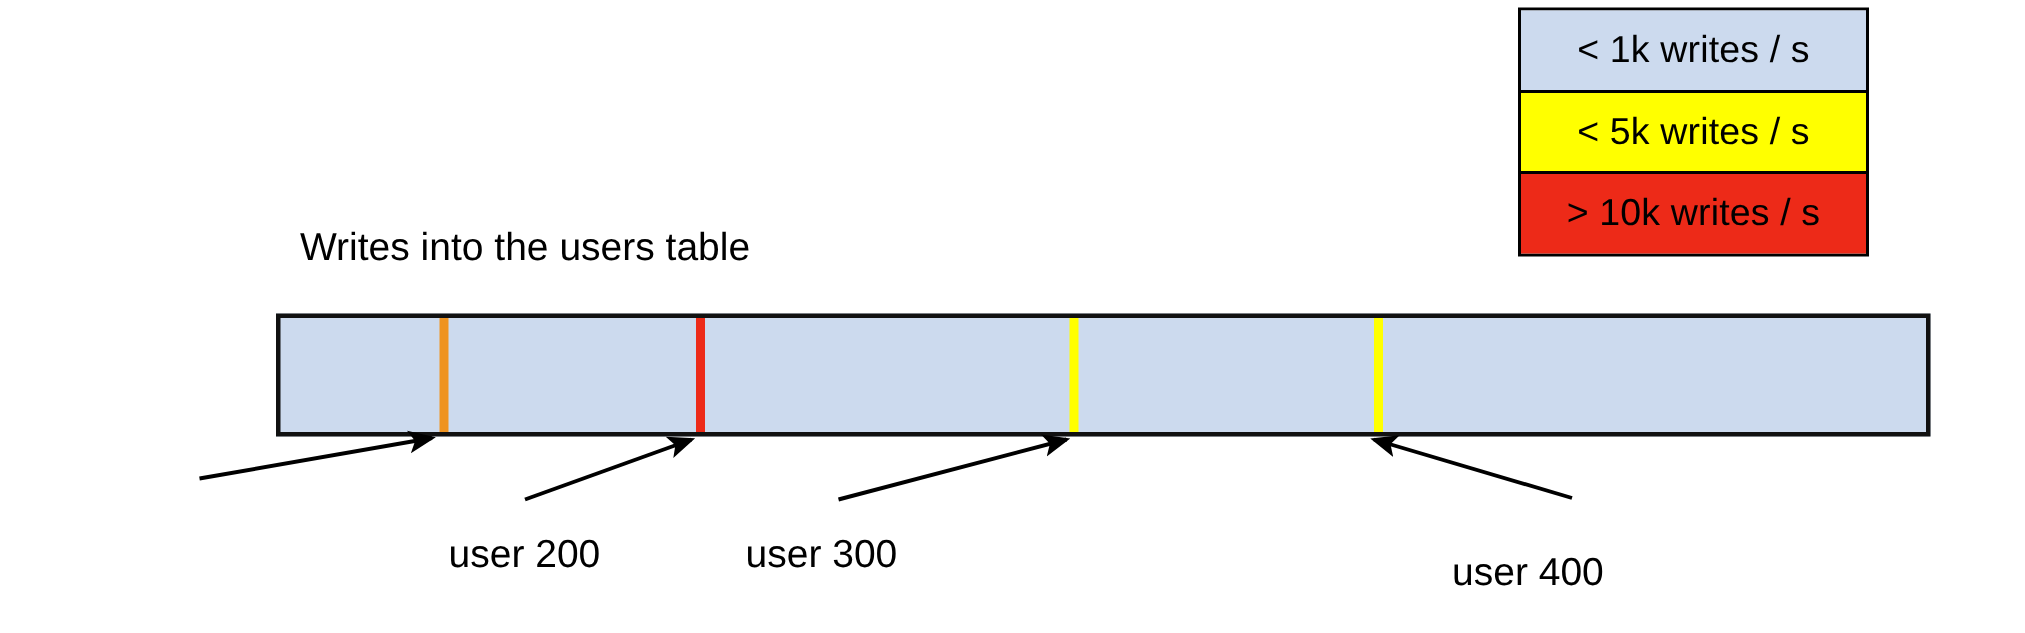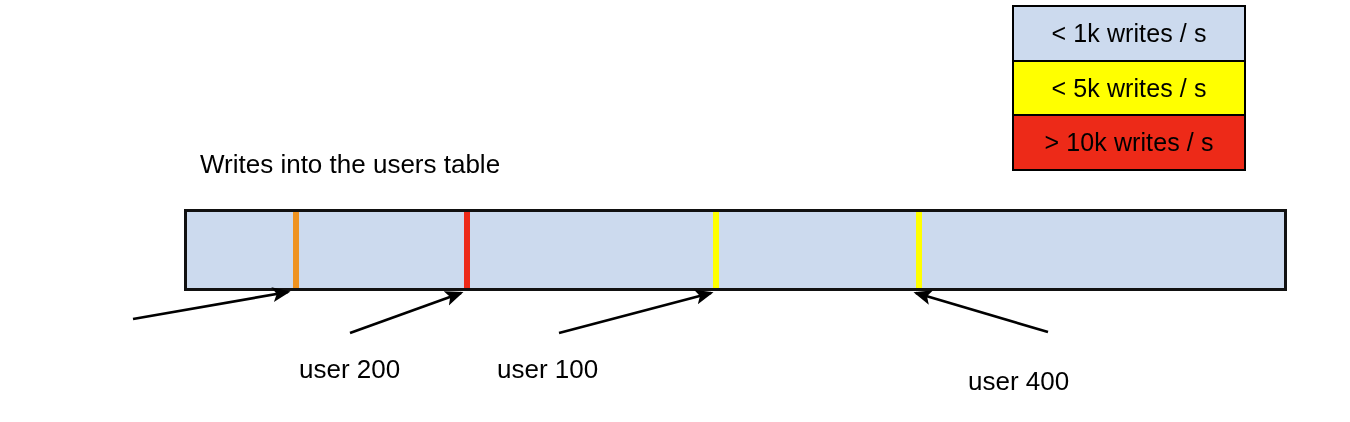--- a/index.html
+++ b/index.html
@@ -125,16 +125,16 @@
         <path d="M0,0.3 L7,3.2 L0,6.1 L1.6,3.2 Z" fill="#000000"></path>
       </marker>
     </defs>
     <line stroke="#000000" stroke-width="2.6" marker-end="url(#arrowhead)" x1="133" y1="319" x2="288" y2="292"></line>
     <line stroke="#000000" stroke-width="2.6" marker-end="url(#arrowhead)" x1="350" y1="333" x2="461" y2="293"></line>
     <line stroke="#000000" stroke-width="2.6" marker-end="url(#arrowhead)" x1="559" y1="333" x2="711" y2="293"></line>
     <line stroke="#000000" stroke-width="2.6" marker-end="url(#arrowhead)" x1="1048" y1="332" x2="916" y2="293"></line>
   </svg>
 
   <div class="callout-label" style="left: 280px; top: 354px; margin-left: 19px;">user 200</div>
-  <div class="callout-label" style="left: 497px; top: 354px;">user 100</div>
+  <div class="callout-label" style="left: 497px; top: 354px;">user 300</div>
   <div class="callout-label" style="left: 968px; top: 366px;">user 400</div>
 
 </div>
 
 </body></html>

